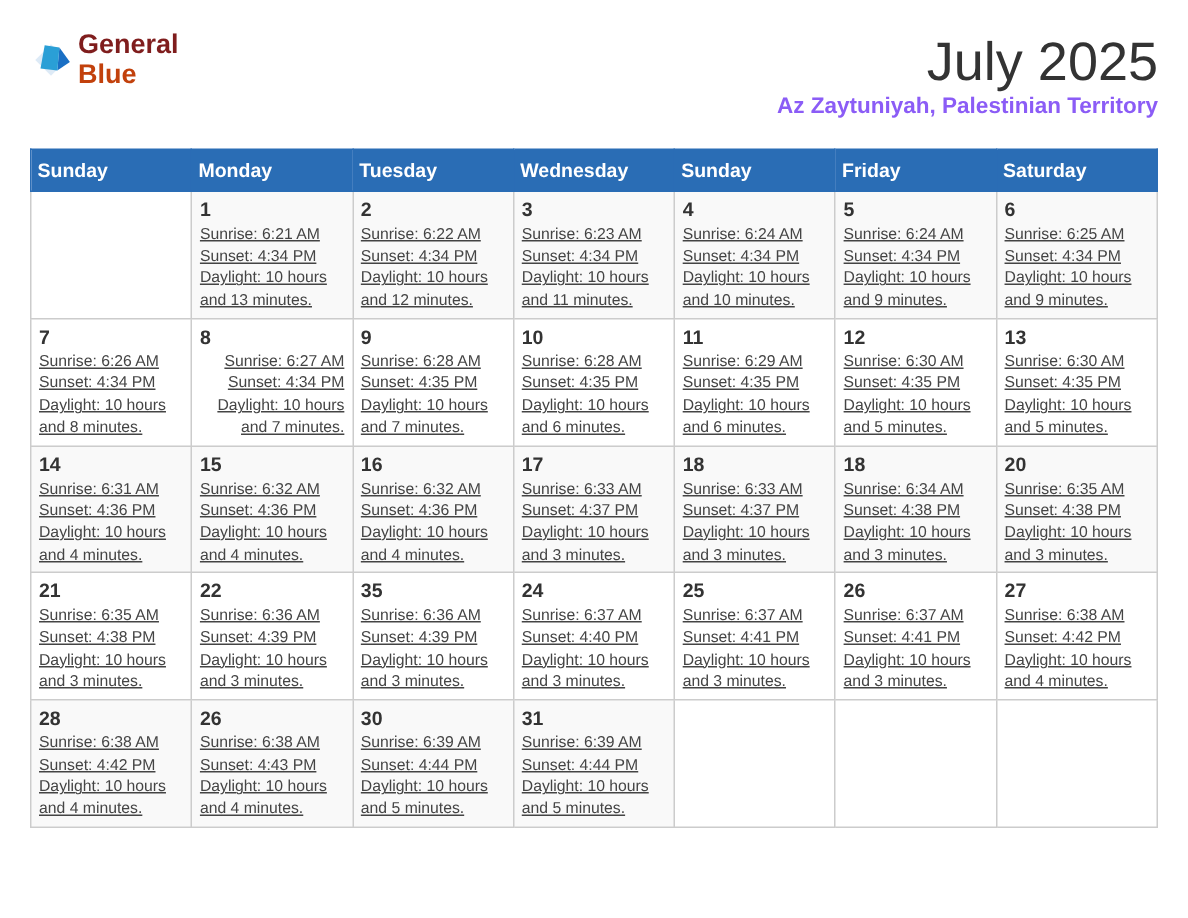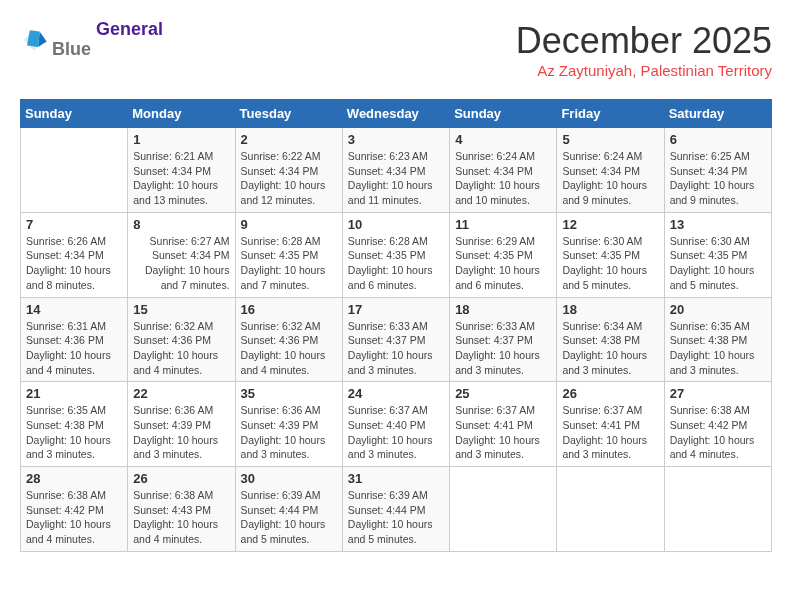--- a/index.html
+++ b/index.html
@@ -19,37 +19,38 @@
     .logo {
       display: flex;
       align-items: center;
       gap: 4px;
     }
     .logo-text {
       font-size: 18px;
       font-weight: bold;
       line-height: 1.1;
     }
-    .logo-general { color: #4c1d95; margin-left: 44px; }
-    .logo-blue { color: #737373; }
+    .logo-general { color: #7f1d1d; }
+    .logo-blue { color: #c2410c; }
     .logo-icon {
       width: 28px;
       height: 28px;
     }
     .title-block {
       text-align: right;
     }
     .month-title {
       font-size: 36px;
       color: #333;
       font-weight: normal;
     }
     .subtitle {
       font-size: 15px;
-      color: #ef4444;
+      color: #8b5cf6;
+      font-weight: bold;
     }
     .calendar {
       width: 100%;
       border-collapse: collapse;
       font-size: 11px;
       margin-top: 20px;
     }
     .calendar th {
       background-color: #2a6db5;
       color: #fff;
@@ -73,20 +74,21 @@
     .day-number {
       font-size: 13px;
       font-weight: bold;
       display: block;
       margin-bottom: 2px;
     }
     .day-info {
       font-size: 10.5px;
       color: #444;
       line-height: 1.4;
+      text-decoration: underline;
     }
     tr:nth-child(odd) td { background-color: #f9f9f9; }
     tr:nth-child(even) td { background-color: #fff; }
     .calendar thead tr th { background-color: #2a6db5; }
   </style>
 </head>
 <body>
 
 <div class="header">
   <div class="logo">
@@ -94,21 +96,21 @@
       <polygon points="20,5 35,20 20,35 5,20" fill="#1a6fc4" opacity="0.15"></polygon>
       <polygon points="28,8 38,22 26,30" fill="#1a6fc4"></polygon>
       <polygon points="14,6 28,8 26,30 10,28" fill="#2a9fd6"></polygon>
     </svg>
     <div class="logo-text">
       <span class="logo-general">General</span><br>
       <span class="logo-blue">Blue</span>
     </div>
   </div>
   <div class="title-block">
-    <div class="month-title">December 2025</div>
+    <div class="month-title">July 2025</div>
     <div class="subtitle">Az Zaytuniyah, Palestinian Territory</div>
   </div>
 </div>
 
 <table class="calendar">
   <thead>
     <tr>
     <th>Sunday</th>
         <th>Monday</th>
         <th>Tuesday</th>

